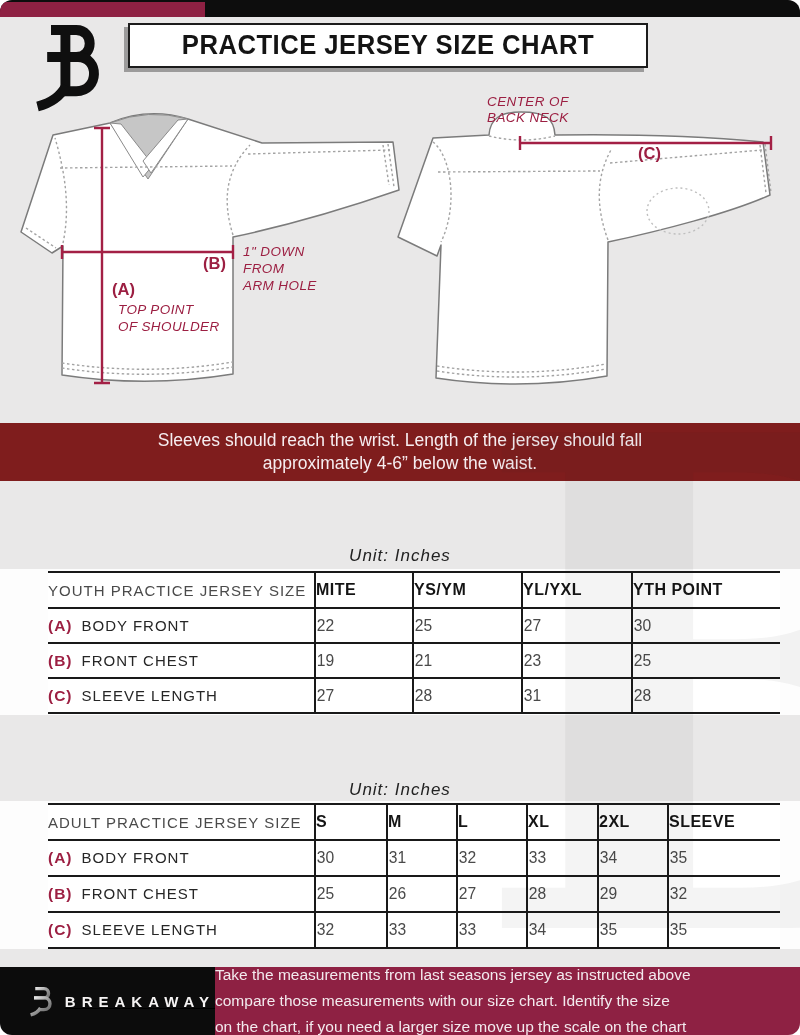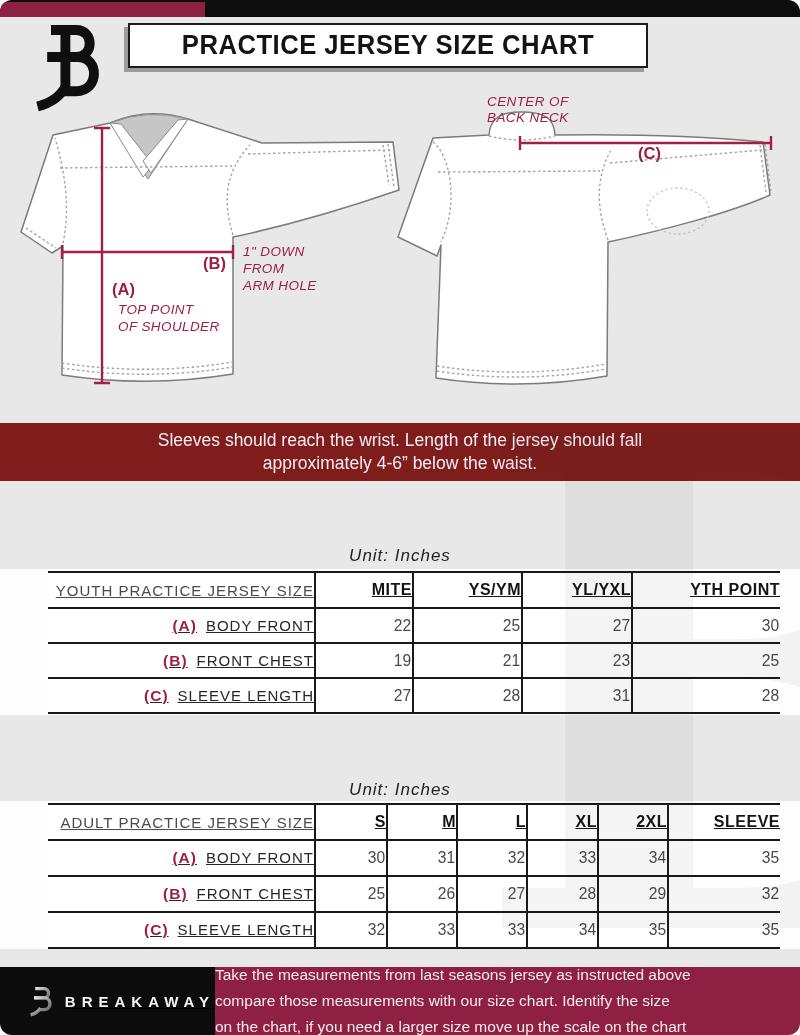--- a/index.html
+++ b/index.html
@@ -60,21 +60,21 @@
   .unit{
     left:0;width:800px;text-align:center;font-style:italic;font-size:17px;
     letter-spacing:1px;color:#222222;
   }
 
   
   table.mtable{border-collapse:collapse;table-layout:fixed;background:#ffffff;}
   table.mtable td{
     border-top:2px solid #191919;border-bottom:2px solid #191919;
     border-left:2px solid #191919;border-right:2px solid #191919;
-    text-align:right;vertical-align:middle;padding:0;text-decoration:underline;
+    text-align:left;vertical-align:middle;padding:0;
   }
   table.mtable td:first-child{border-left:none;}
   table.mtable td:last-child{border-right:none;}
   table.mtable tr{height:36px;}
   td.colhead{font-weight:bold;font-size:16px;color:#141414;letter-spacing:.5px;}
   td.rowhead0{font-size:15px;color:#4a4a4a;letter-spacing:1px;}
   td.rowlabel{text-align:left;padding-left:26px;font-size:15px;color:#262626;letter-spacing:1px;}
   td.rowlabel .key{color:#9c1f42;font-weight:bold;margin-right:9px;font-size:15.5px;}
   td.val{font-size:17px;color:#4a4a4a;}
   td.val .num{display:inline-block;transform:scaleX(.92);}

